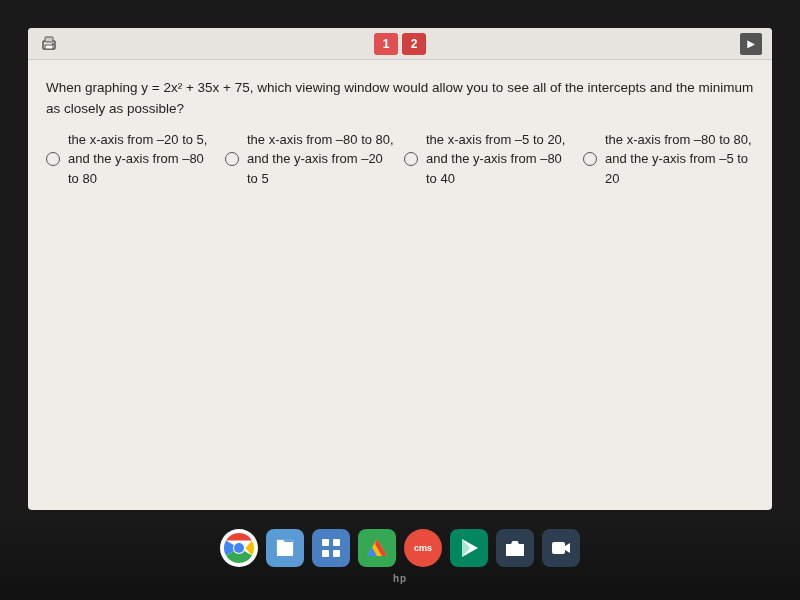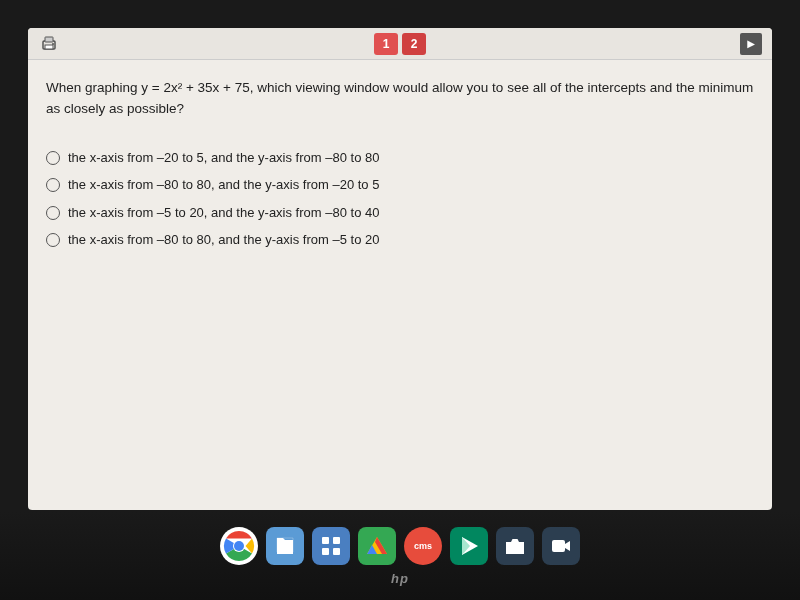--- a/index.html
+++ b/index.html
@@ -96,29 +96,29 @@
     }
 
     .content-area {
       padding: 18px 18px 16px 18px;
       font-size: 13.5px;
       color: #222;
       line-height: 1.5;
     }
 
     .question-text {
-      margin-bottom: 28px;
+      margin-bottom: 10px;
       font-size: 13.5px;
       line-height: 1.55;
     }
 
     .options-list {
       list-style: none;
       display: flex;
-      flex-direction: column;
+      flex-direction: row;
       gap: 8px;
     }
 
     .option-item {
       display: flex;
       align-items: center;
       gap: 8px;
       font-size: 13px;
       color: #222;
     }
@@ -289,14 +289,14 @@
 
     <div class="dock-icon" style="background:#2c3e50;border-radius:8px;">
       <svg width="22" height="22" viewBox="0 0 22 22" fill="white">
         <rect x="2" y="5" width="13" height="12" rx="2"></rect>
         <polygon points="15,9 20,6 20,16 15,13"></polygon>
       </svg>
     </div>
 
   </div>
 
-  <div style="color:#888;font-size:13px;font-style:italic;font-weight:bold;letter-spacing:1px;">hp</div>
+  <div style="color:#888;font-size:10px;font-weight:bold;letter-spacing:1px;">hp</div>
 </div>
 
 </body></html>

